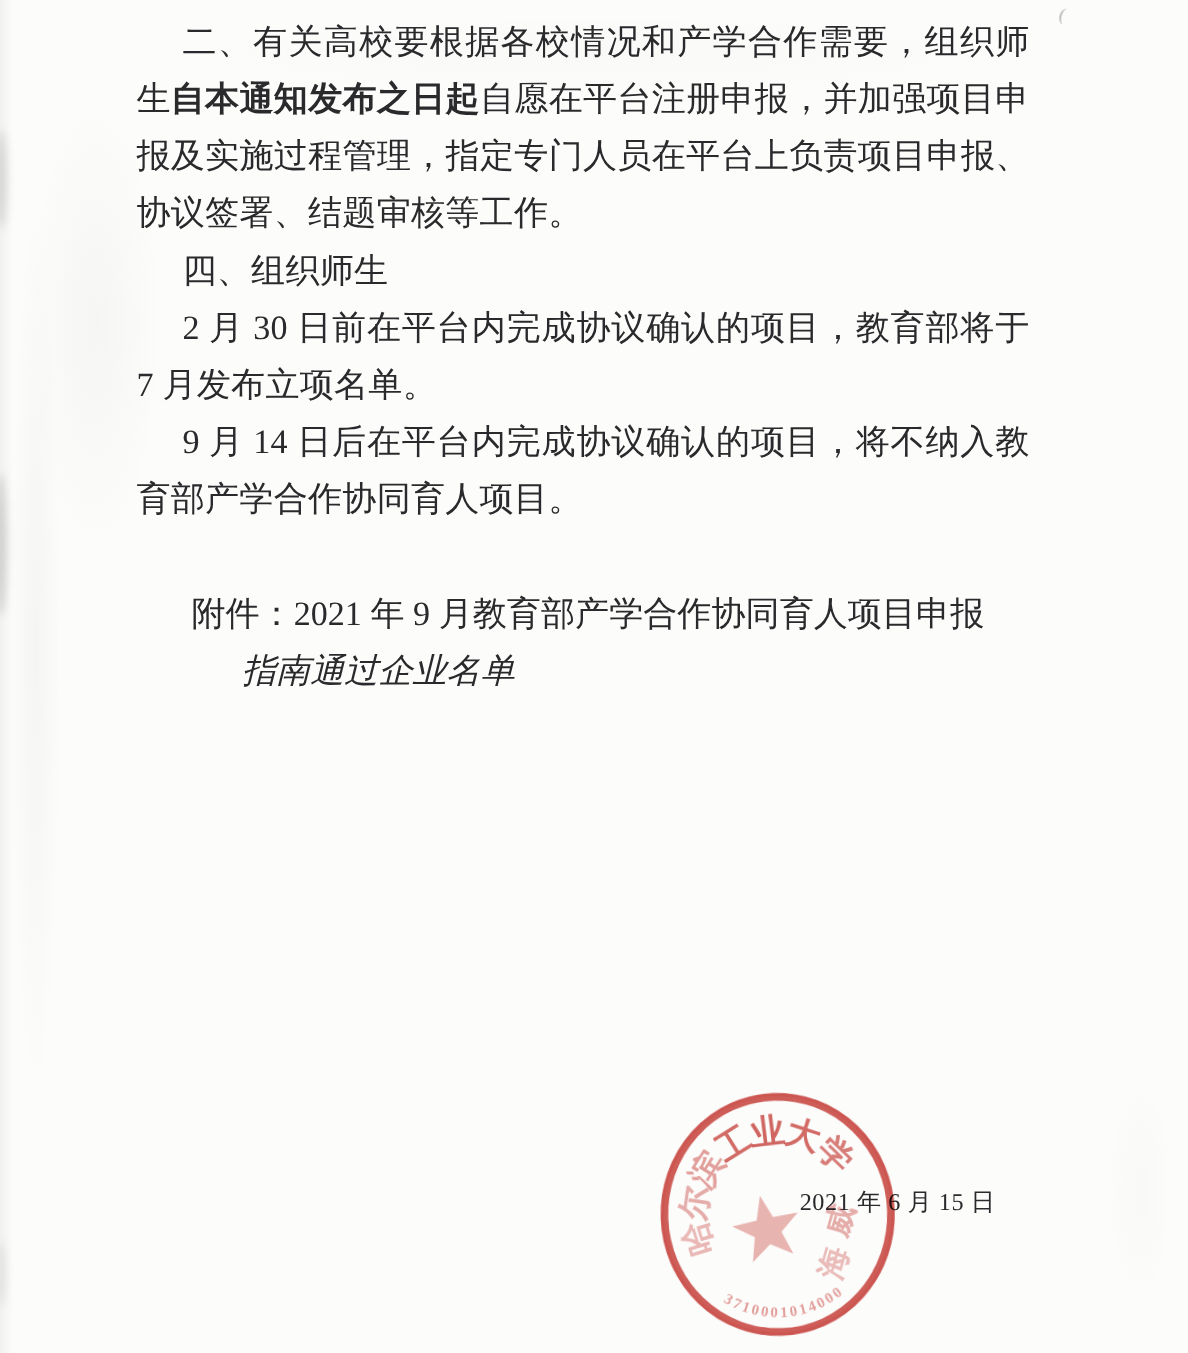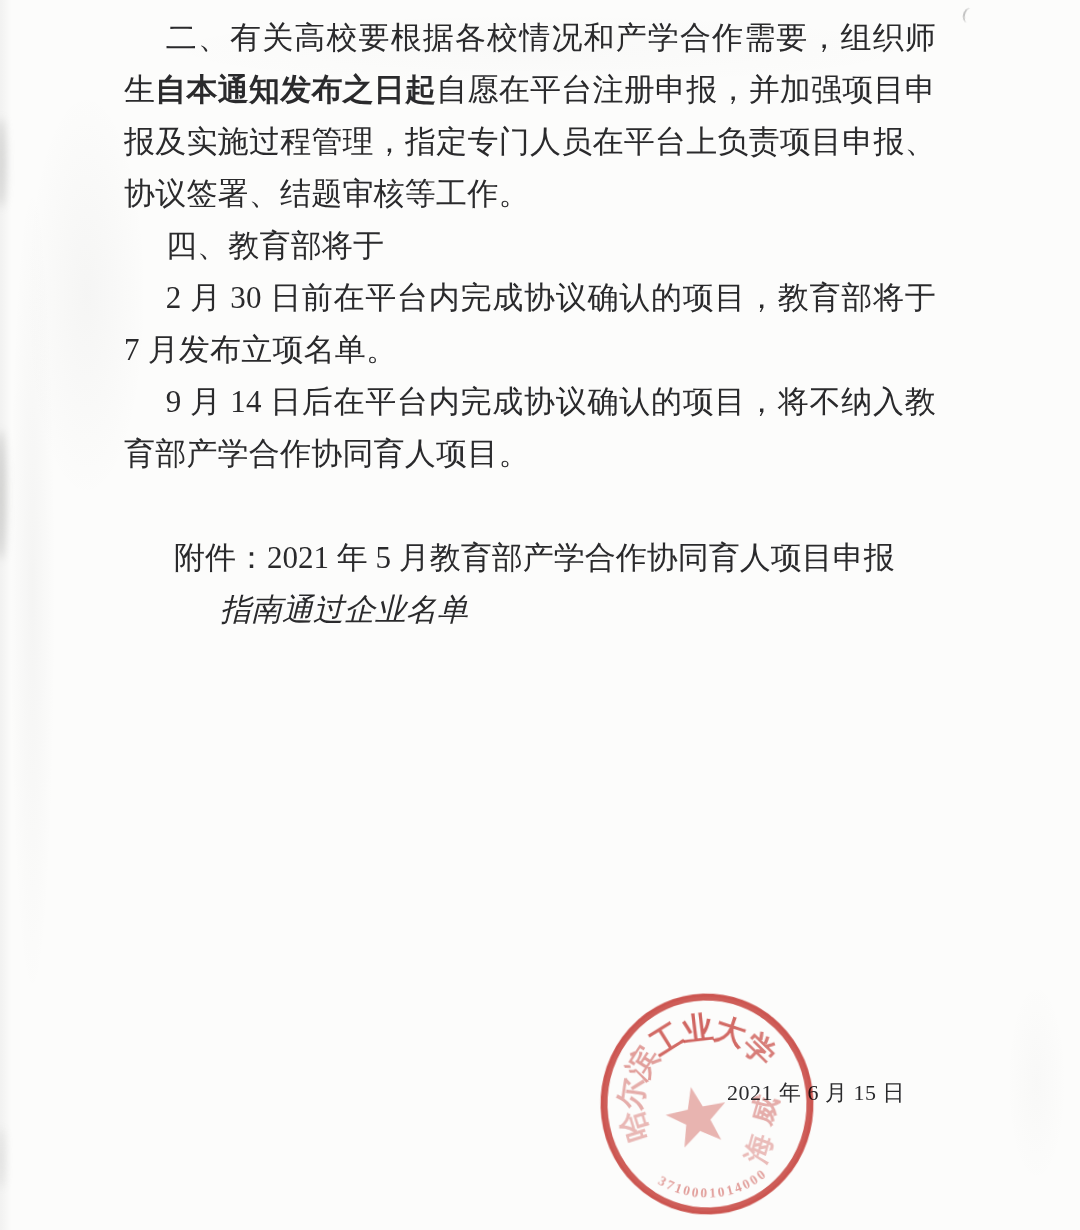--- a/index.html
+++ b/index.html
@@ -74,27 +74,27 @@
 
 <div class="edge-shadow"></div>
 <div class="streak s1"></div>
 <div class="streak s2"></div>
 <div class="streak s3"></div>
 <div class="speck"></div>
 
 <div class="page">
   <div>
       <p class="body-para"><span>二、有关高校要根据各校情况和产学合作需要，组织师生</span><span class="bold">自本通知发布之日起</span><span>自愿在平台注册申报，并加强项目申报及实施过程管理，指定专门人员在平台上负责项目申报、协议签署、结题审核等工作。</span></p>
-      <p class="body-para"><span>四、教育部将于</span></p>
+      <p class="body-para"><span>四、组织师生</span></p>
       <p class="body-para"><span>2 月 30 日前在平台内完成协议确认的项目，教育部将于 7 月发布立项名单。</span></p>
       <p class="body-para"><span>9 月 14 日后在平台内完成协议确认的项目，将不纳入教育部产学合作协同育人项目。</span></p>
     </div>
 
   <div class="attachment">
-    <div class="att-line1">附件：2021 年 5 月教育部产学合作协同育人项目申报</div>
+    <div class="att-line1">附件：2021 年 9 月教育部产学合作协同育人项目申报</div>
     <div class="att-line2">指南通过企业名单</div>
   </div>
 </div>
 
 <div class="signature">
   <div class="sig-date">2021 年 6 月 15 日</div>
 </div>
 
 <svg class="seal" viewBox="-160 -160 320 320">
   <g>

